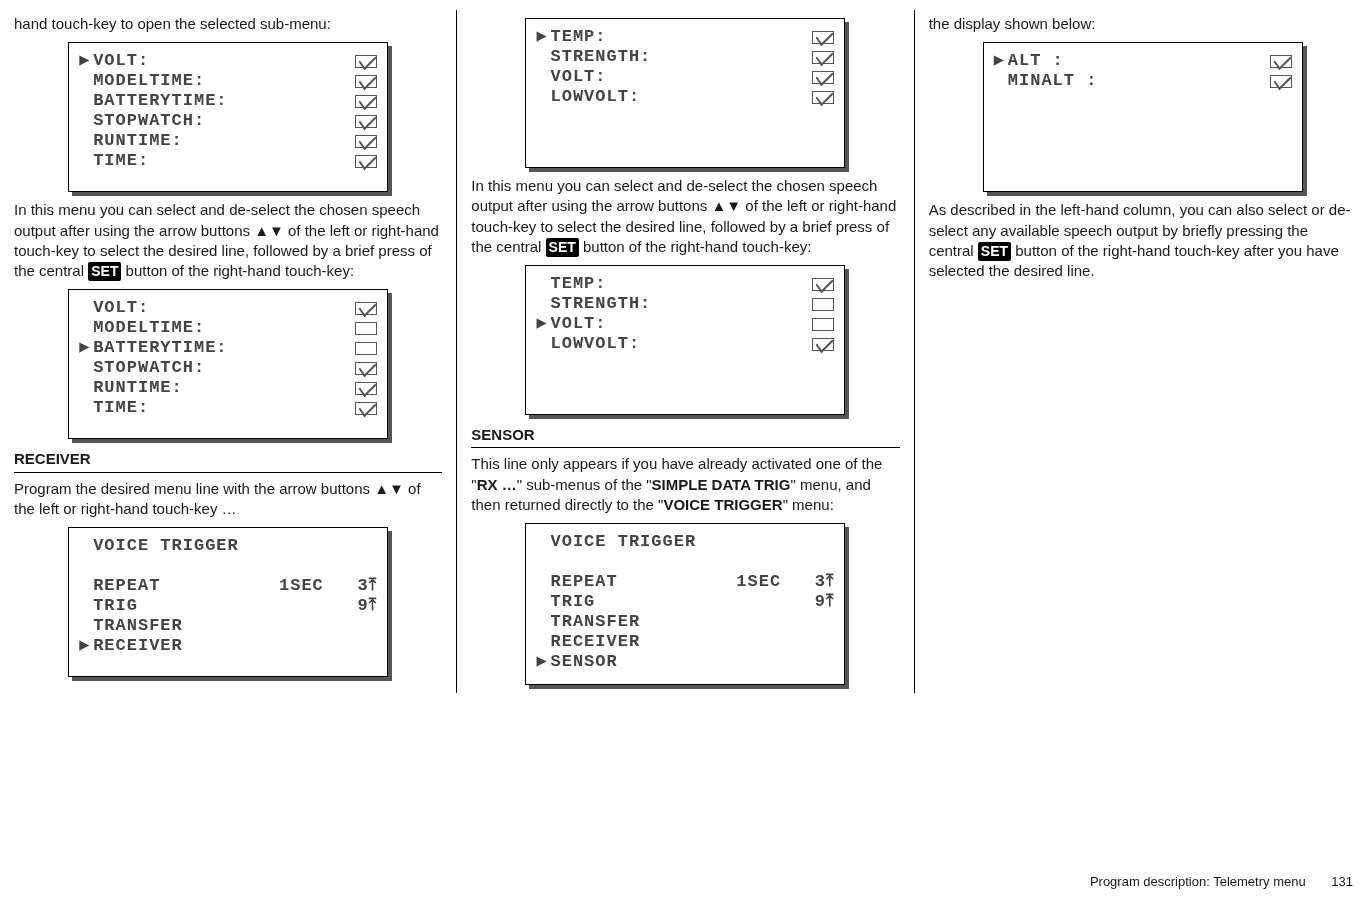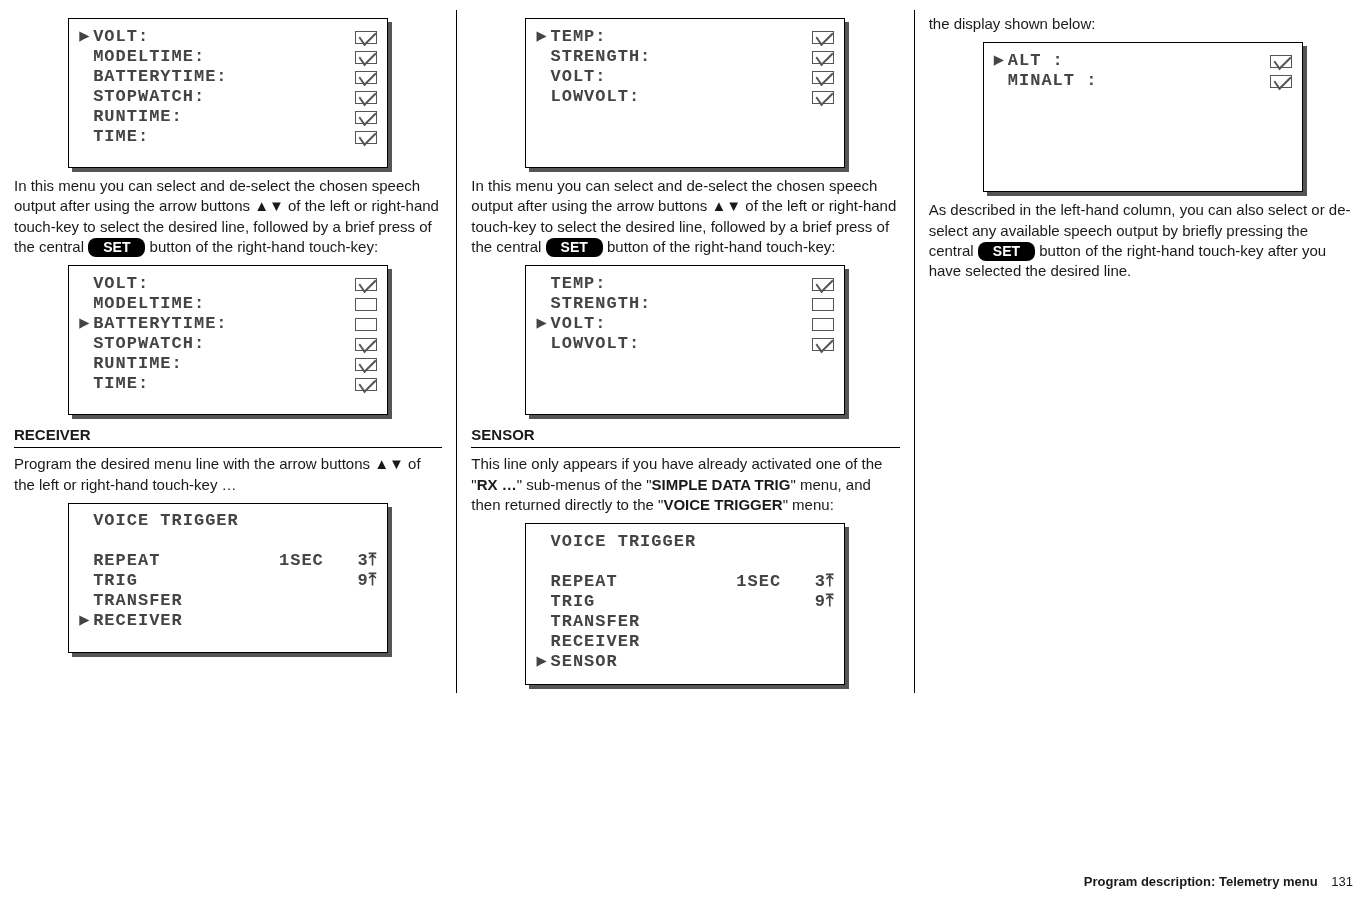--- a/index.html
+++ b/index.html
@@ -29,22 +29,22 @@
     width: 1px;
     background: #000;
     margin: 0 0 0 0;
   }
   p { margin: 4px 0 8px 0; }
   .set {
     display: inline-block;
     background: #000;
     color: #fff;
     font-weight: bold;
-    padding: 0 15px;
-    border-radius: 8px;
+    padding: 0 3px;
+    border-radius: 2px;
     font-size: 14px;
   }
   .bold { font-weight: bold; }
   .heading {
     font-weight: bold;
     margin-top: 10px;
     margin-bottom: 2px;
   }
   .rule {
     border: none;
@@ -99,28 +99,29 @@
     border-left: 2px solid #555;
     border-bottom: 2px solid #555;
     transform: rotate(-45deg) skewX(-10deg);
   }
   .footer {
     position: absolute;
     bottom: 8px;
     right: 18px;
     font-size: 13px;
   }
-  .footer .title { font-weight: bold; margin-right: 10px; }
+  .footer .title { font-weight: normal; margin-right: 22px; }
 </style>
 </head>
 <body>
 
 <div class="cols">
 
   <div class="col">
+    <p>hand touch-key to open the selected sub-menu:</p>
 
     <div class="lcd">
       <div id="lcd1">
           <div class="row">
             <span class="ptr">▶</span>
             <span class="label">VOLT:</span>
             <span class="cbox checked"></span>
           </div>
           <div class="row">
             <span class="ptr"></span>

